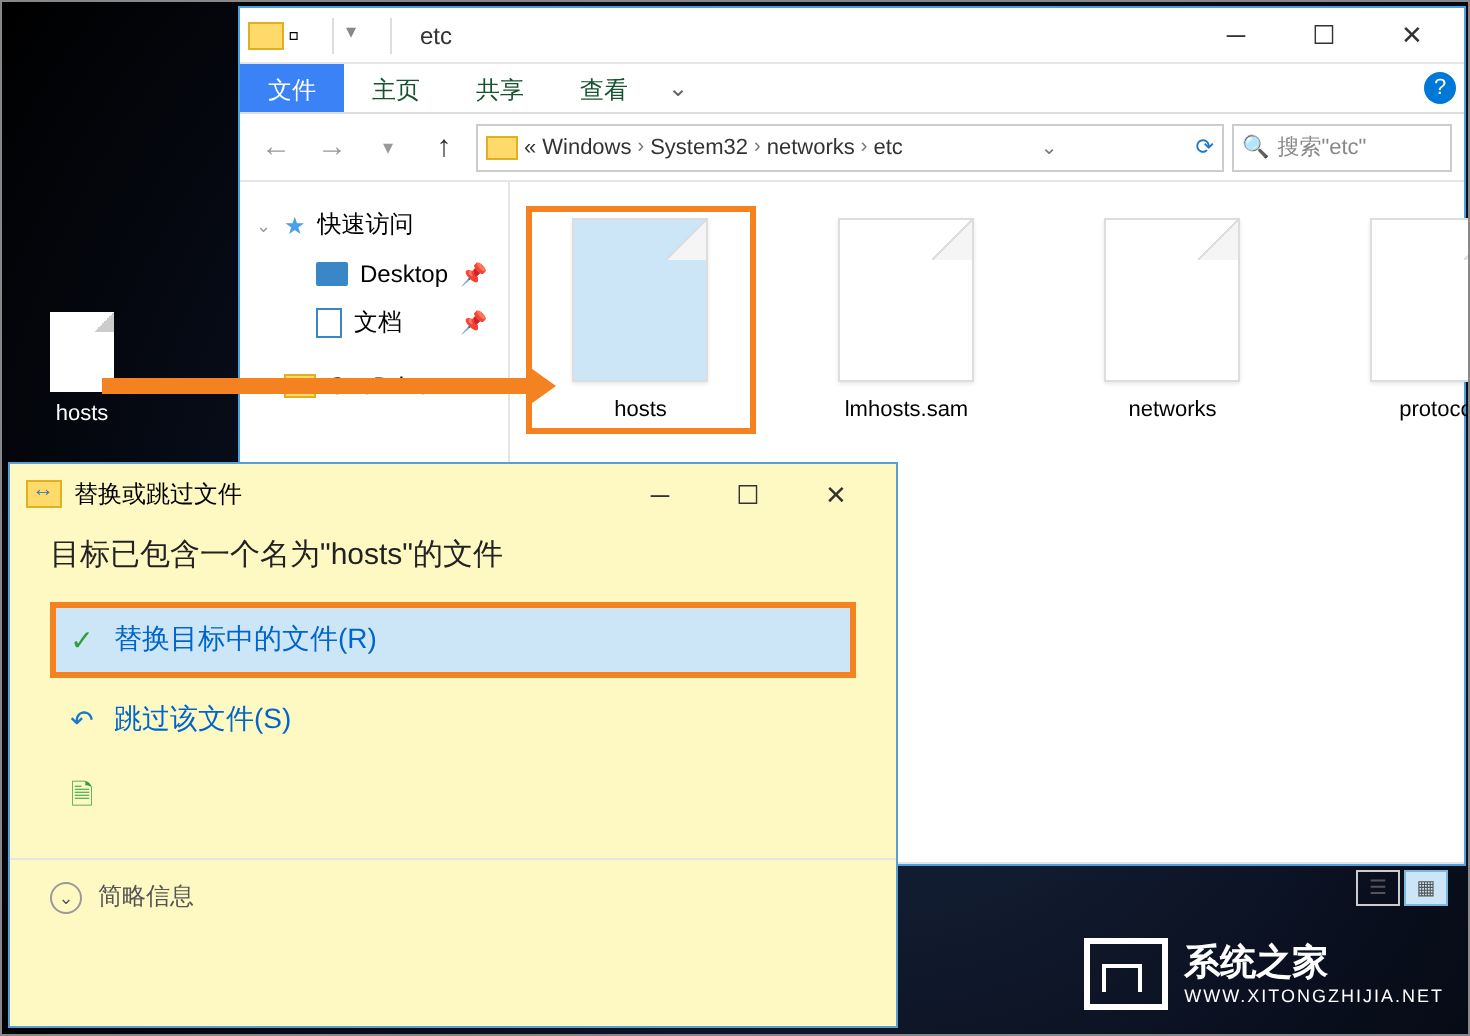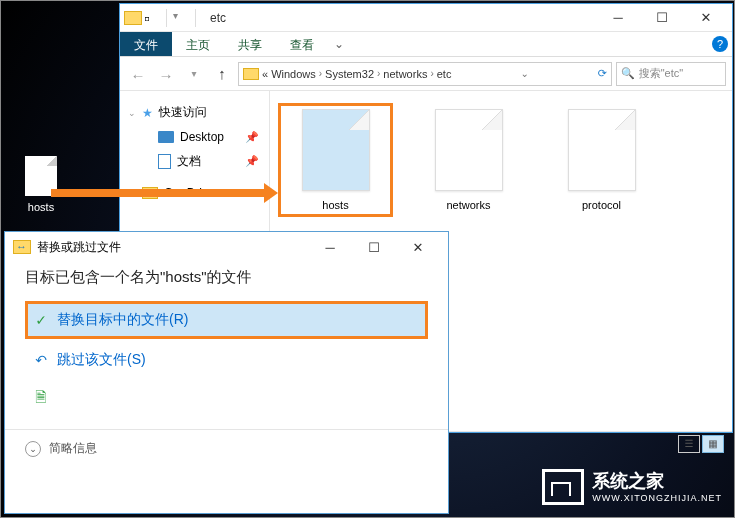--- a/index.html
+++ b/index.html
@@ -16,21 +16,21 @@
 .titlebar .qat{display:flex;gap:2px;align-items:center}
 .qat .folder-sm{width:18px;height:14px;background:#ffd96a;border:1px solid #e0b020}
 .qat .sep{width:1px;height:18px;background:#ddd;margin:0 4px}
 .qat .ico{width:16px;height:16px;display:inline-block}
 .titlebar .title{margin-left:10px;font-size:12px;color:#333}
 .titlebar .winbtns{margin-left:auto;display:flex}
 .winbtn{width:44px;height:26px;display:flex;align-items:center;justify-content:center;font-size:13px;color:#333}
 
 .ribbon{height:25px;display:flex;align-items:stretch;border-bottom:1px solid #ddd;font-size:12px}
 .ribbon .tab{padding:5px 14px;color:#14532d}
-.ribbon .tab.file{background:#0c4a6e;color:#fff}
+.ribbon .tab.file{background:#3b82f6;color:#fff}
 .ribbon .help{margin-left:auto;width:24px;display:flex;align-items:center;justify-content:center}
 .help-circle{width:16px;height:16px;border-radius:50%;background:#0078d7;color:#fff;font-size:11px;text-align:center;line-height:16px}
 .ribbon .caret{width:22px;display:flex;align-items:center;justify-content:center;color:#666}
 
 .addrbar{height:34px;display:flex;align-items:center;padding:4px 6px;gap:4px;border-bottom:1px solid #e5e5e5}
 .navbtn{width:24px;height:24px;display:flex;align-items:center;justify-content:center;color:#999;font-size:15px}
 .navbtn.enabled{color:#333}
 .addrbox{flex:1;height:24px;border:1px solid #ccc;display:flex;align-items:center;padding:0 4px;font-size:11px;color:#333;gap:3px}
 .addrbox .folder-sm{width:16px;height:12px;background:#ffd96a;border:1px solid #e0b020;flex-shrink:0}
 .addrbox .chev{color:#777;font-size:10px}
@@ -53,21 +53,21 @@
 .file-item.selected{border:3px solid #f58220;padding:3px 0}
 .file-large{width:68px;height:82px;background:#fff;border:1px solid #ddd;margin:0 auto 8px;position:relative;box-shadow:0 1px 2px rgba(0,0,0,.1)}
 .file-large::after{content:"";position:absolute;top:0;right:0;width:20px;height:20px;background:linear-gradient(135deg,transparent 48%,#ddd 48%,#ddd 52%,#f5f5f5 52%)}
 .file-item.selected .file-large{background:#cde6f7}
 
 .statusbar{height:24px;border-top:1px solid #e5e5e5;display:flex;align-items:center;padding:0 8px;font-size:11px;color:#555}
 .statusbar .views{margin-left:auto;display:flex;gap:2px}
 .viewbtn{width:22px;height:18px;border:1px solid #ccc;display:flex;align-items:center;justify-content:center;font-size:10px}
 .viewbtn.active{background:#cde6f7;border-color:#7ab8e0}
 
-.dialog{position:absolute;left:3px;top:230px;width:445px;height:283px;background:#ffffff;border:1px solid #5a9fd4;z-index:10}
+.dialog{position:absolute;left:3px;top:230px;width:445px;height:283px;background:#fef9c3;border:1px solid #5a9fd4;z-index:10}
 .dlg-title{height:30px;display:flex;align-items:center;padding:0 8px;font-size:12px}
 .dlg-title .ico{width:18px;height:14px;background:#ffd96a;border:1px solid #e0b020;margin-right:6px;position:relative}
 .dlg-title .ico::after{content:"↔";position:absolute;left:2px;top:-2px;color:#2a7ab8;font-size:11px}
 .dlg-title .winbtns{margin-left:auto;display:flex}
 .dlg-body{padding:6px 20px 10px}
 .dlg-line1{font-size:12px;color:#333;margin-bottom:14px}
 .dlg-line1 .blue{color:#0066cc}
 .dlg-head{font-size:15px;color:#222;margin-bottom:14px}
 .dlg-opt{display:flex;align-items:center;gap:8px;padding:10px 8px;font-size:14px;color:#0066cc;cursor:pointer;margin-bottom:2px}
 .dlg-opt.sel{background:#cde6f7;border:3px solid #f58220;padding:7px 5px}
@@ -170,20 +170,24 @@
         <span>OneDrive</span>
       </div>
     </div>
     <div class="content">
       <div class="file-item selected">
         <div class="file-large"></div>
         <div>hosts</div>
       </div>
       <div class="file-item">
         <div class="file-large"></div>
+        <div>lmhosts.sam</div>
+      </div>
+      <div class="file-item">
+        <div class="file-large"></div>
         <div>networks</div>
       </div>
       <div class="file-item">
         <div class="file-large"></div>
         <div>protocol</div>
       </div>
     </div>
   </div>
 
   <div class="statusbar">

